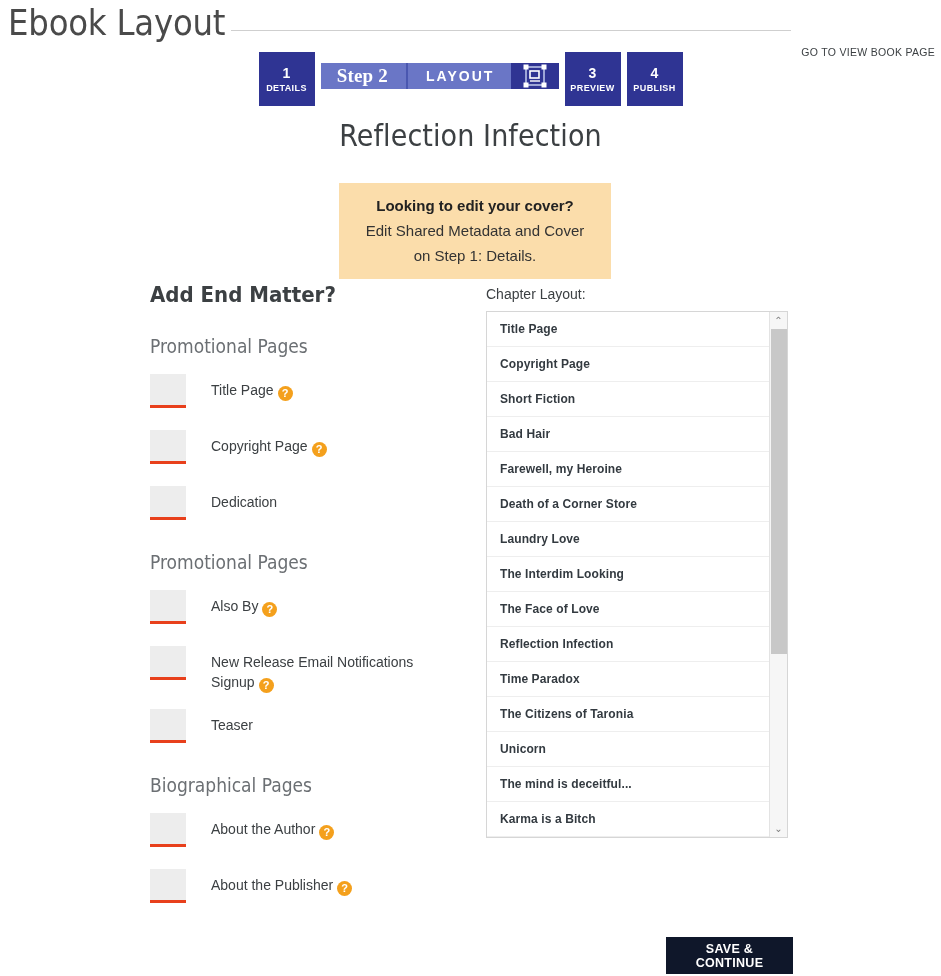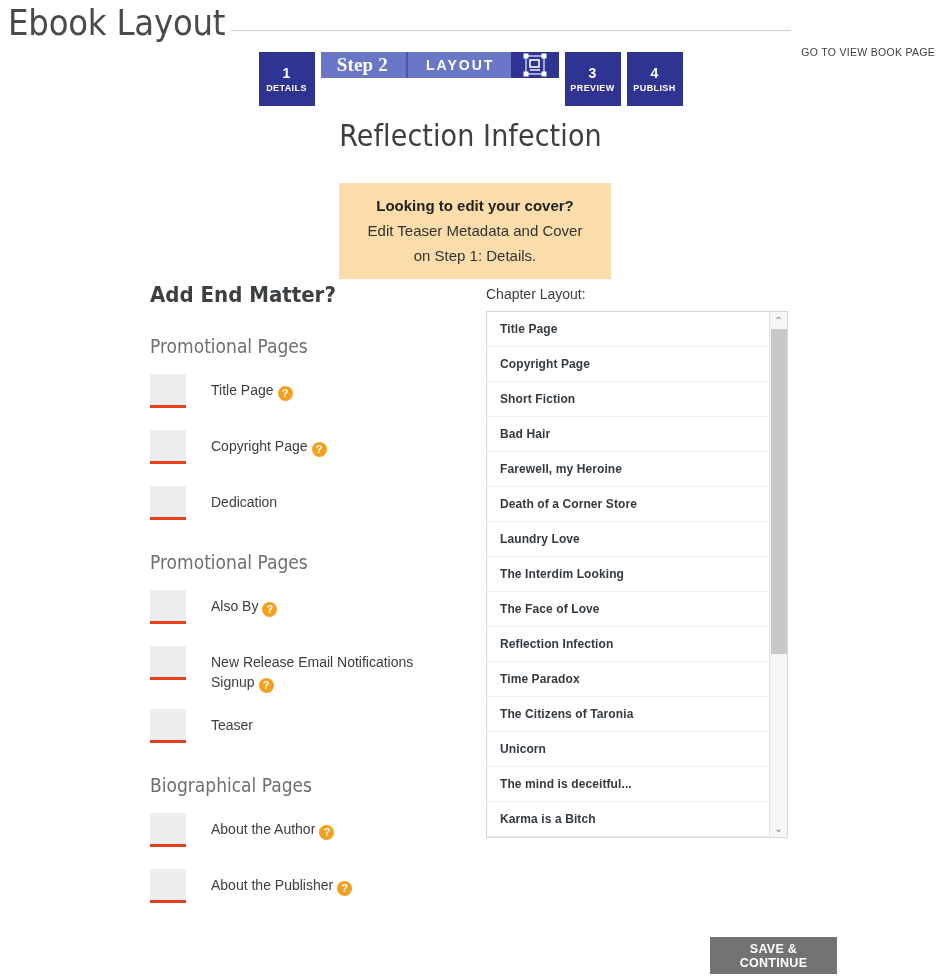--- a/index.html
+++ b/index.html
@@ -68,21 +68,21 @@
     cursor: pointer;
   }
   .step-num {
     font-size: 14px; font-weight: 700; line-height: 14px;
   }
   .step-label {
     font-size: 9px; font-weight: 700; letter-spacing: 0.4px;
     line-height: 10px;
   }
   .step-active {
-    display: flex; align-items: flex-start; height: 48px; cursor: pointer;
+    display: flex; align-items: center; height: 48px; cursor: pointer;
   }
   .step-active-main {
     background: #6a76c6;
     color: #ffffff;
     display: flex; align-items: center; justify-content: center;
     gap: 0px;
     padding: 0 16px;
     min-width: 190px;
   }
   .step-active-num {
@@ -218,26 +218,26 @@
   .sb-arrow.down { bottom: 0; }
   .sb-thumb {
     position: absolute; left: 1px; top: 17px; width: 16px; height: 325px;
     background: #c8c8c8; cursor: pointer;
   }
 
   
   .save-btn {
     position: absolute; left: 666px; top: 937px;
     width: 127px; height: 37px;
-    background: #737373; color: #ffffff;
+    background: #0f172a; color: #ffffff;
     border: none;
     font-size: 12.5px; font-weight: 700; letter-spacing: 0.3px;
     cursor: pointer;
     font-family: "Liberation Sans", sans-serif;
-    display: flex; align-items: center; justify-content: center; margin-left: 44px;
+    display: flex; align-items: center; justify-content: center;
   }
 </style>
 </head>
 <body>
 
 <div class="page">
 
   <div class="header">
     <div class="page-title">Ebook Layout</div>
     <div class="header-rule"></div>
@@ -279,21 +279,21 @@
       <span class="step-num">4</span>
       <span class="step-label">PUBLISH</span>
     </div>
 
   </div>
 
   <div class="book-title">Reflection Infection</div>
 
   <div class="notice">
     <div class="notice-title">Looking to edit your cover?</div>
-    <div class="notice-body">Edit Teaser Metadata and Cover</div>
+    <div class="notice-body">Edit Shared Metadata and Cover</div>
     <div class="notice-body">on Step 1: Details.</div>
   </div>
 
   <div class="left-col">
     <h2 class="col-heading">Add End Matter?</h2>
     <div id="end-matter-groups">
         <div class="group">
           <div class="group-heading">Promotional Pages</div>
           <div class="check-row">
             <div class="check-box"></div>

